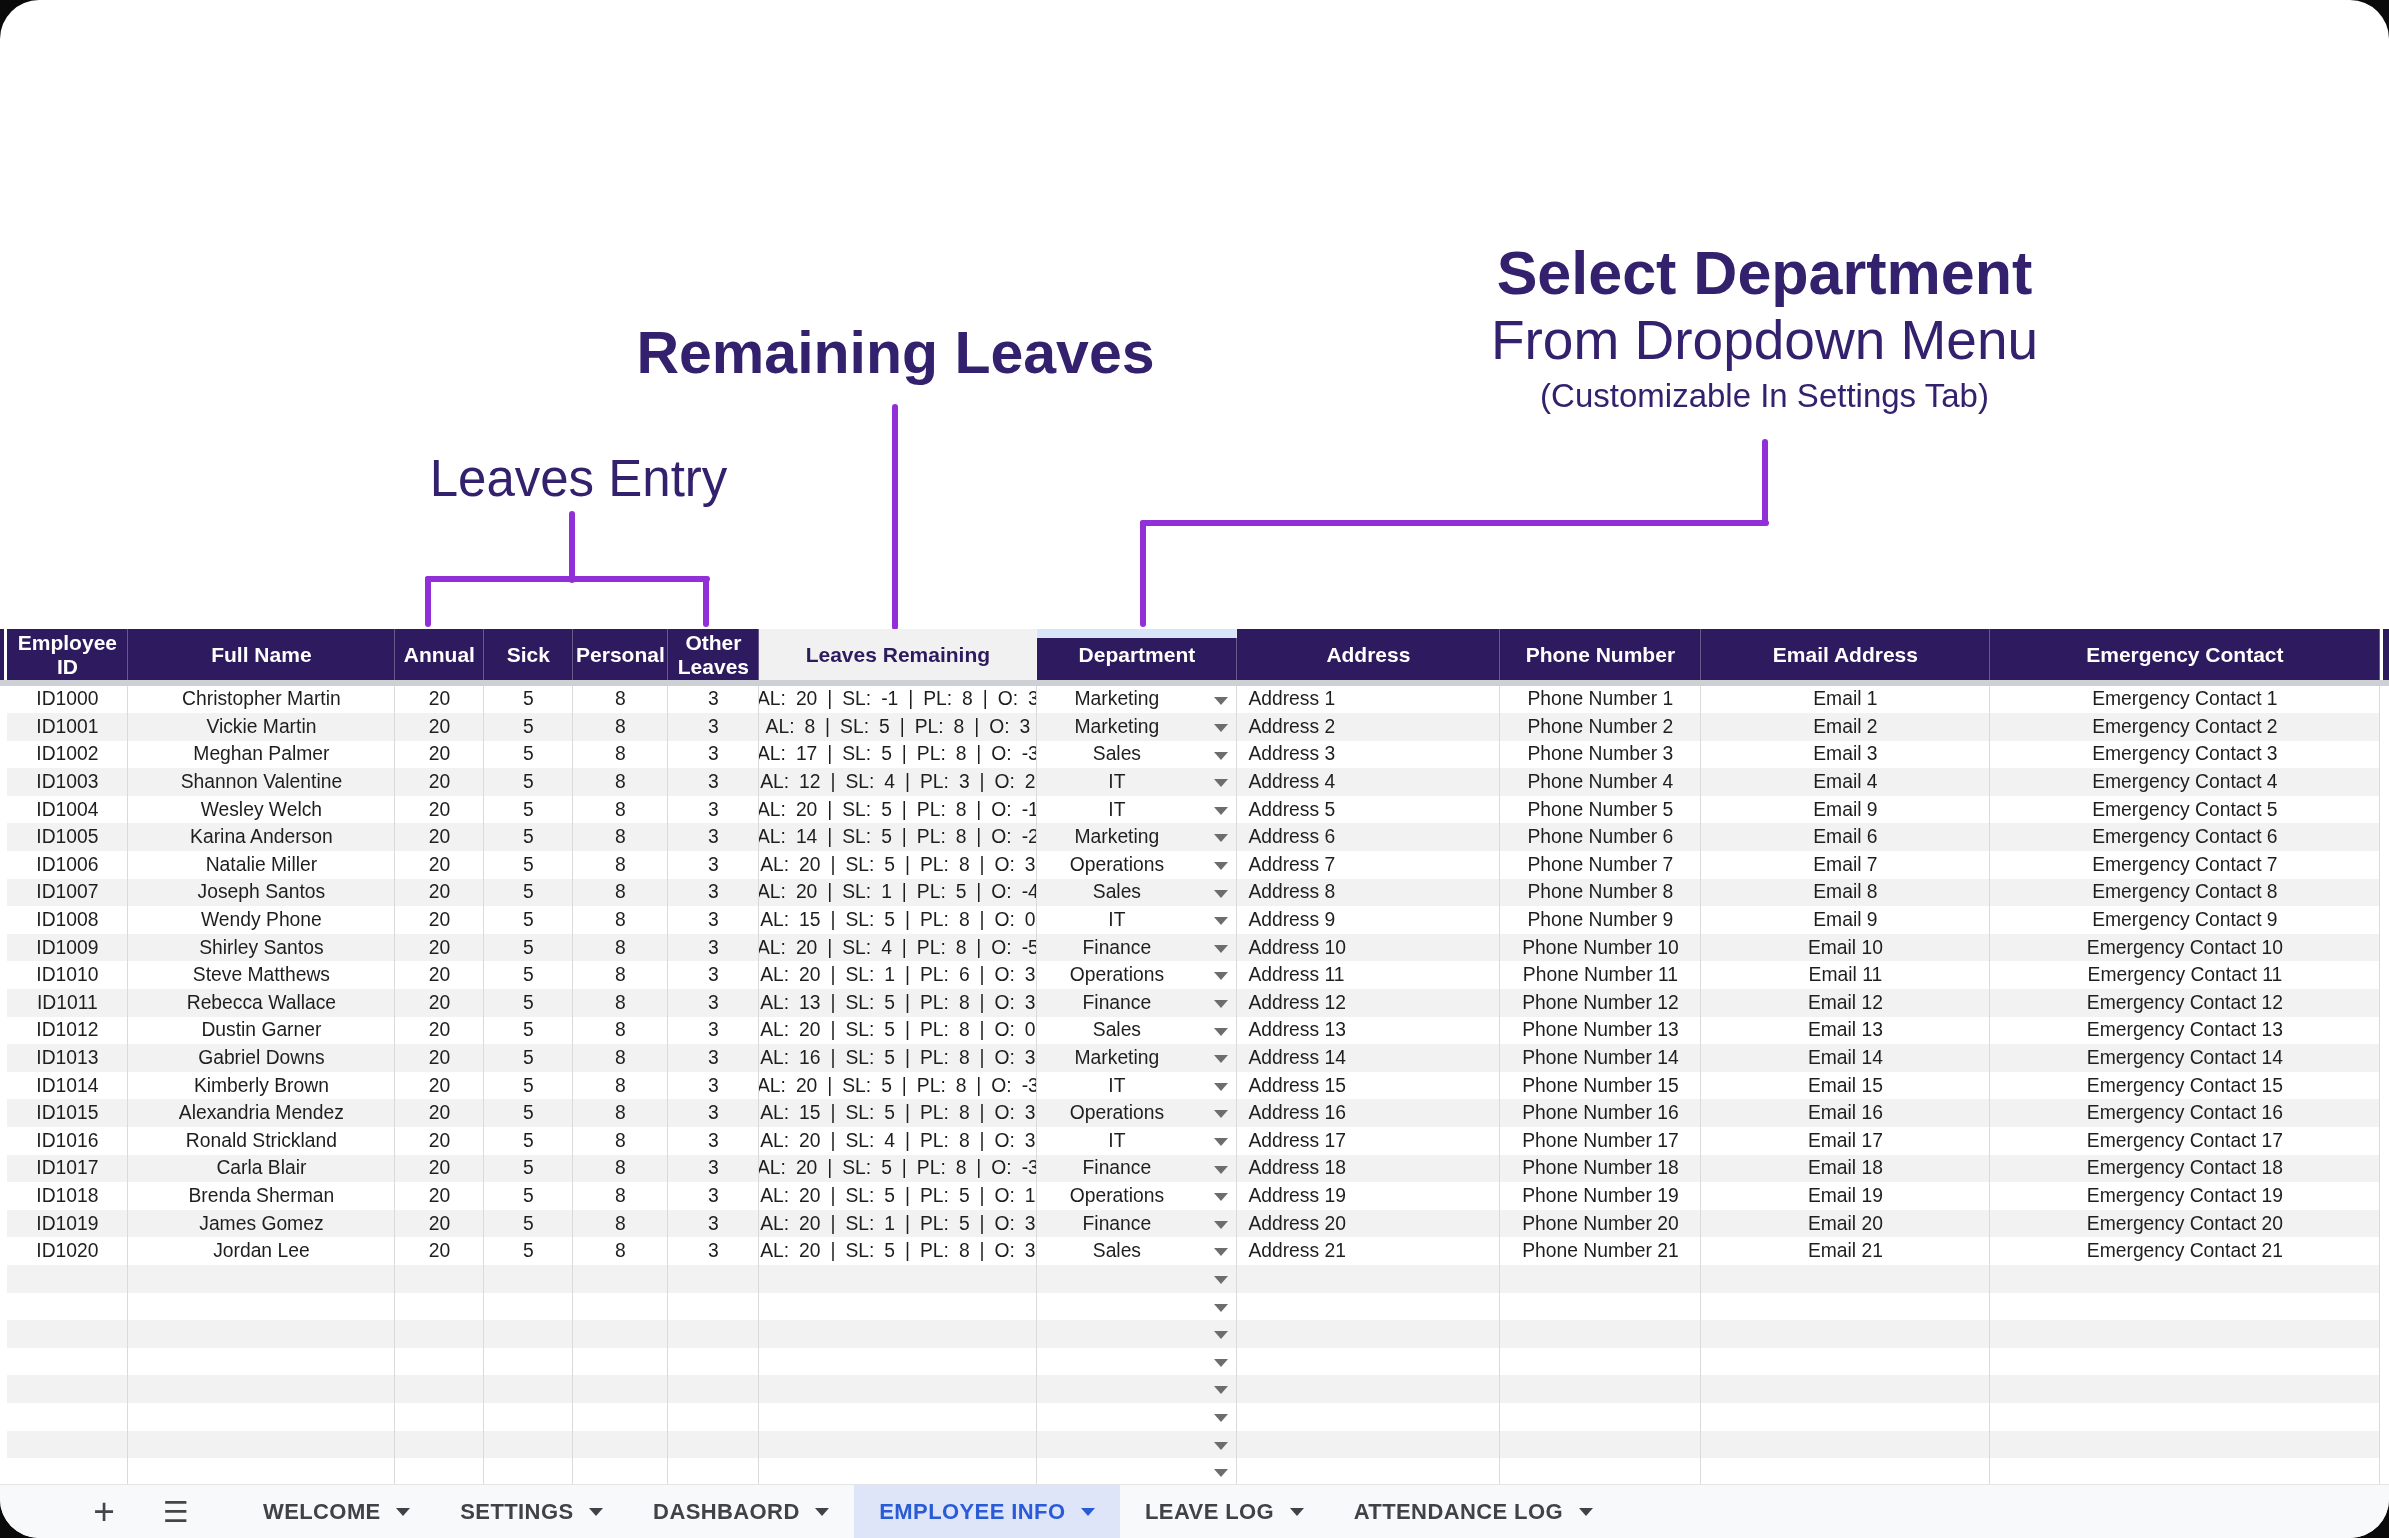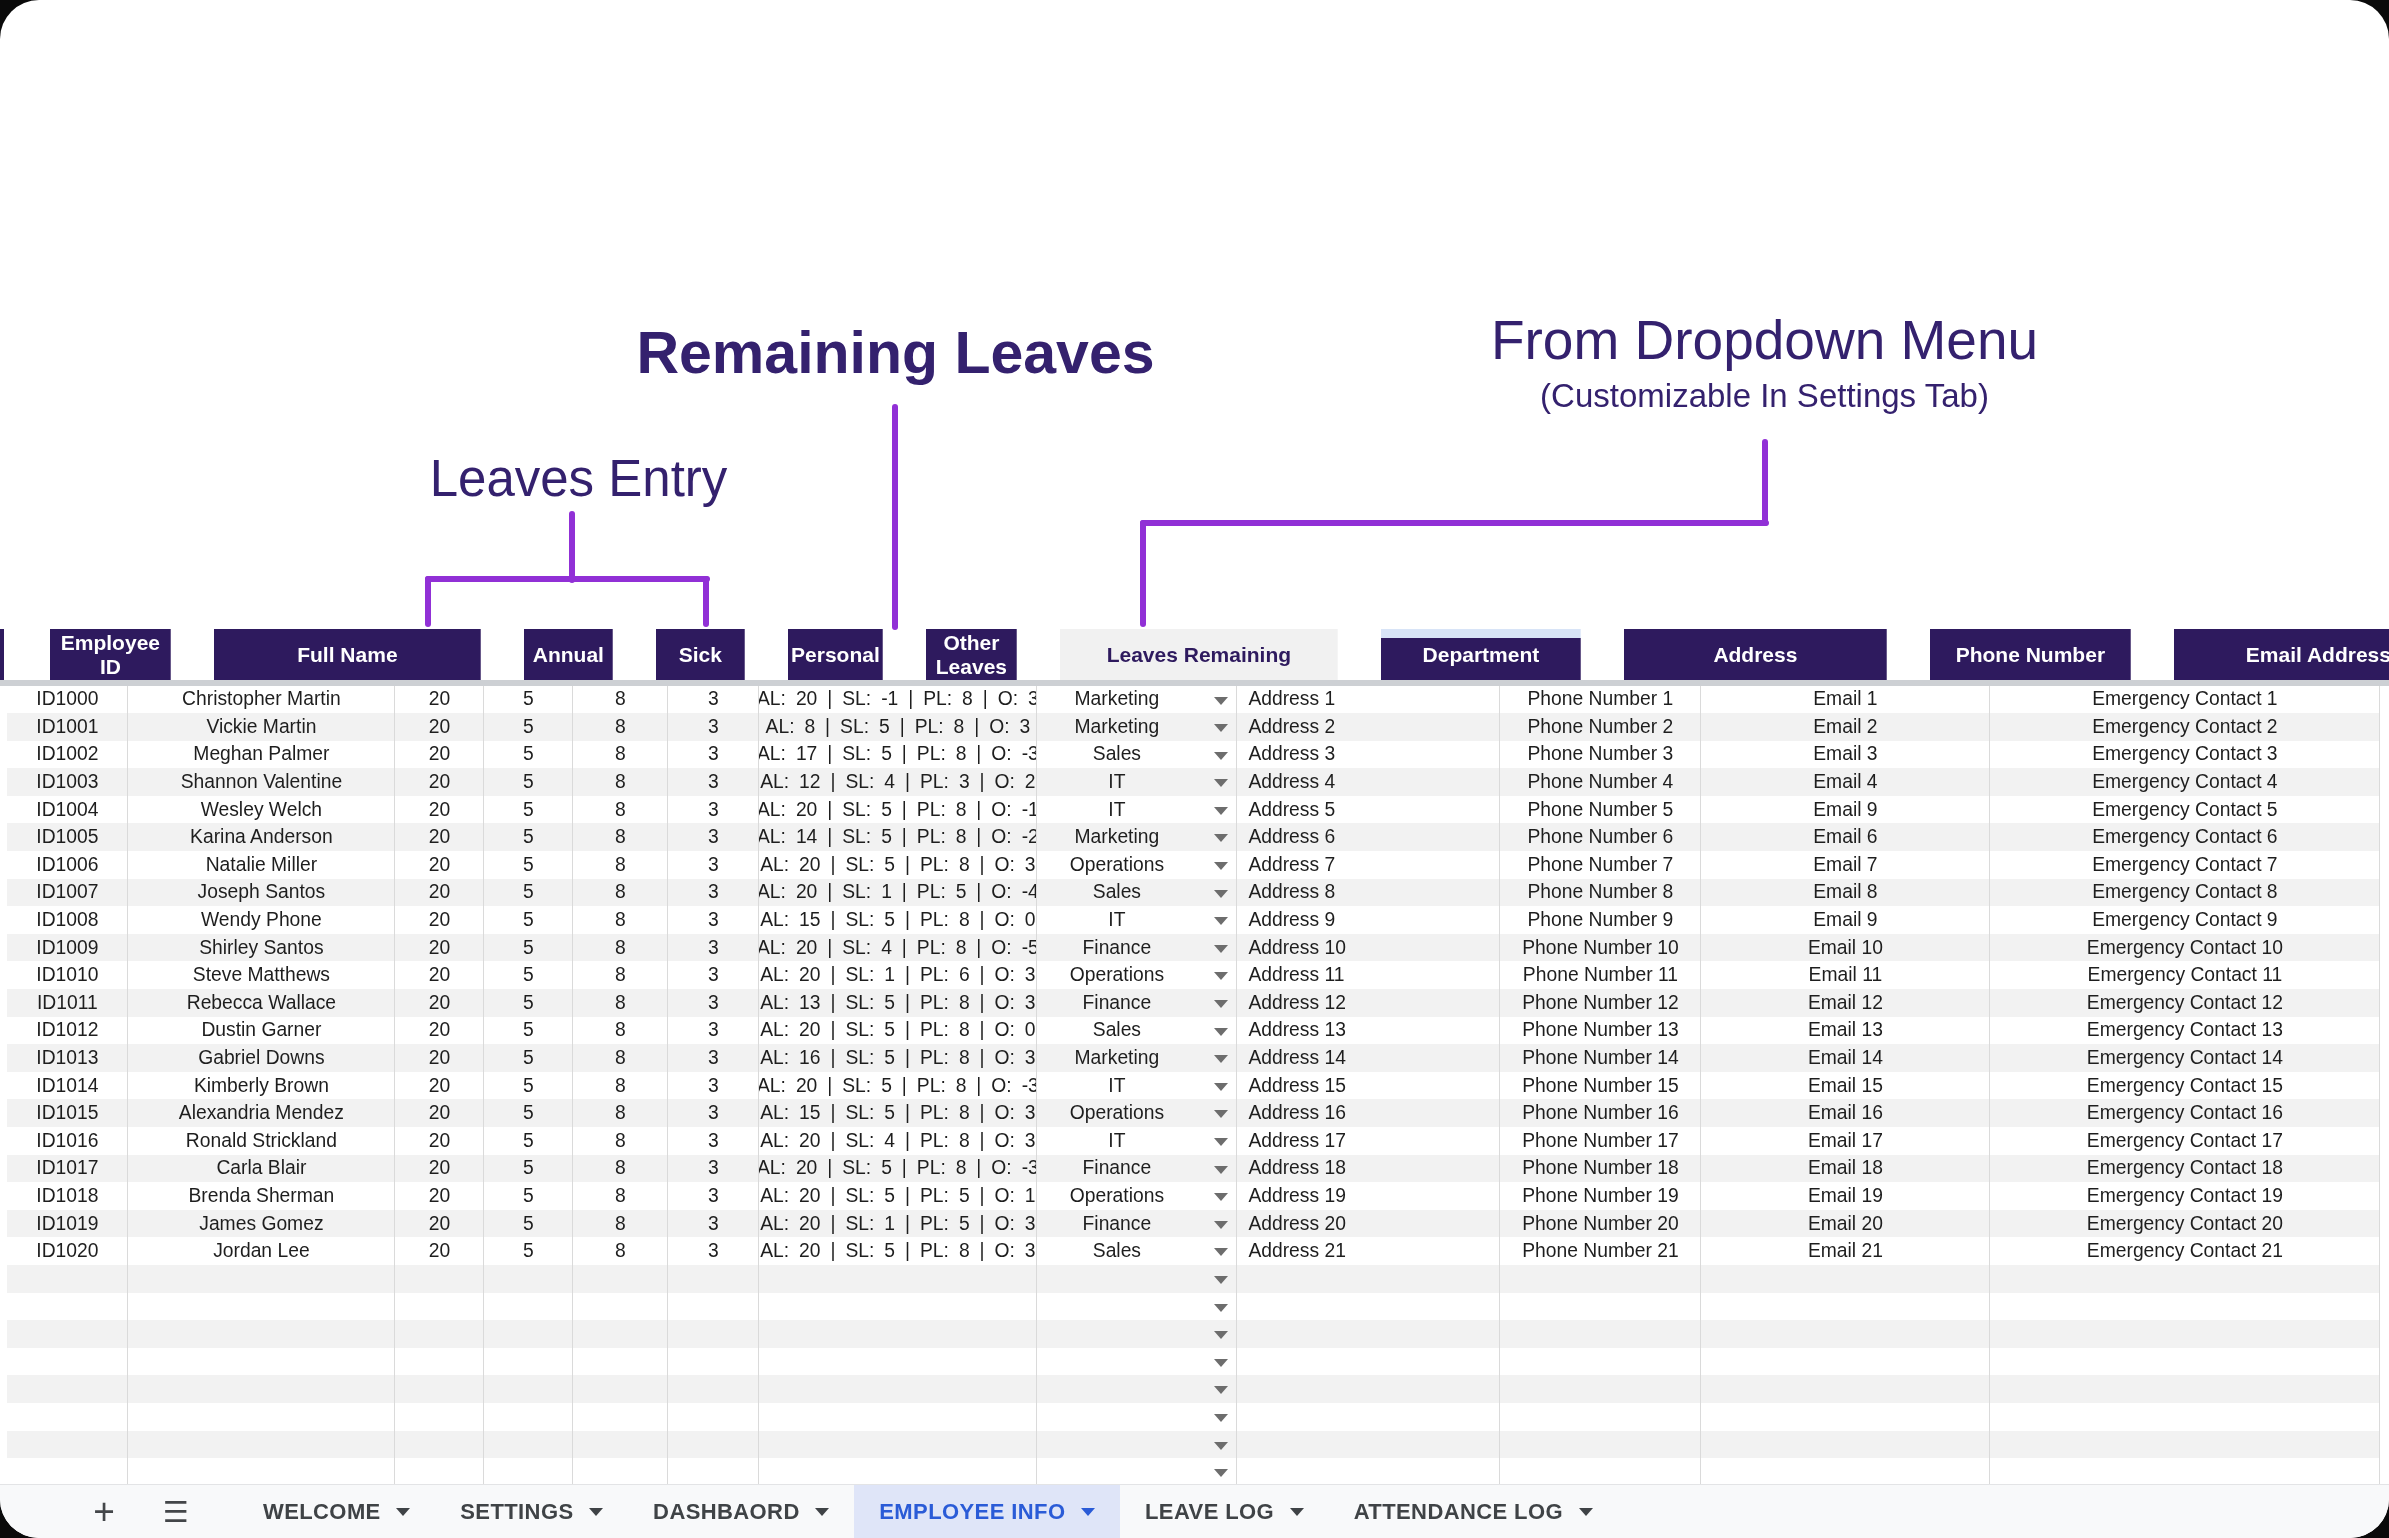--- a/index.html
+++ b/index.html
@@ -9,21 +9,21 @@
 
   
   .ann{position:absolute;text-align:center;color:var(--ann,#34216e);line-height:1.05;}
   .ann.light{font-weight:400;}
   .ann.bold{font-weight:700;}
   .conn{position:absolute;background:var(--accent,#9130d6);border-radius:3.7px;}
 
   
   .sheet{position:absolute;left:0;top:629px;width:2389px;}
   .grid-row{display:grid;grid-template-columns:7.4px 121px 267px 89px 89px 95px 91px 278px 200px 263px 201px 289px 390px 9.2px;}
-  .header-row{height:51px;gap:43px;}
+  .header-row{height:51px;}
   .h-cell{background:var(--header-bg,#2e1a5e);color:#fff;font-size:21px;font-weight:700;
           display:flex;align-items:center;justify-content:center;text-align:center;
           line-height:1.12;border-right:1.8px solid rgba(255,255,255,0.28);}
   .h-cell.edge{border-right:3.7px solid #fff;}
   .h-cell.edge-r{border-right:none;border-left:3.7px solid #fff;}
   .h-cell.light{background:var(--leaves-header-bg,#f1f1f1);color:var(--header-bg,#2e1a5e);}
   .h-cell.dept-head{background:linear-gradient(var(--sel-strip,#d8e4f7) 0 9.2px,var(--header-bg,#2e1a5e) 9.2px);}
   .divider{height:5.5px;background:#cdd0d4;}
   .body-row{height:27.6px;}
   .body-row.alt .cell{background:var(--row-alt,#f2f2f2);}
@@ -48,20 +48,21 @@
                     border-top:8.3px solid currentColor;margin-left:15.6px;}
   .sheet-tab.active{background:var(--active-tab-bg,#dfe5f8);color:var(--active-tab-text,#2a5bd7);}
 </style>
 </head>
 <body>
 
 <div class="page">
 
   <div class="ann bold" style="left:574px;top:323px;width:643px;font-size:59px;">Remaining Leaves</div>
 
+  <div class="ann bold" style="left:1443px;top:241px;width:643px;font-size:61px;">Select Department</div>
   <div class="ann light" style="left:1443px;top:312px;width:643px;font-size:55px;">From Dropdown Menu</div>
   <div class="ann light" style="left:1443px;top:379px;width:643px;font-size:33px;">(Customizable In Settings Tab)</div>
 
   <div class="ann light" style="left:303px;top:452px;width:551px;font-size:51px;">Leaves Entry</div>
 
   <div class="conn" style="left:892px;top:404px;width:6.4px;height:226px;"></div>
   <div class="conn" style="left:1762px;top:439px;width:6.4px;height:87px;"></div>
   <div class="conn" style="left:1140px;top:520px;width:629px;height:6.4px;"></div>
   <div class="conn" style="left:1140px;top:520px;width:6.4px;height:107px;"></div>
   <div class="conn" style="left:569px;top:511px;width:6.4px;height:72px;"></div>

